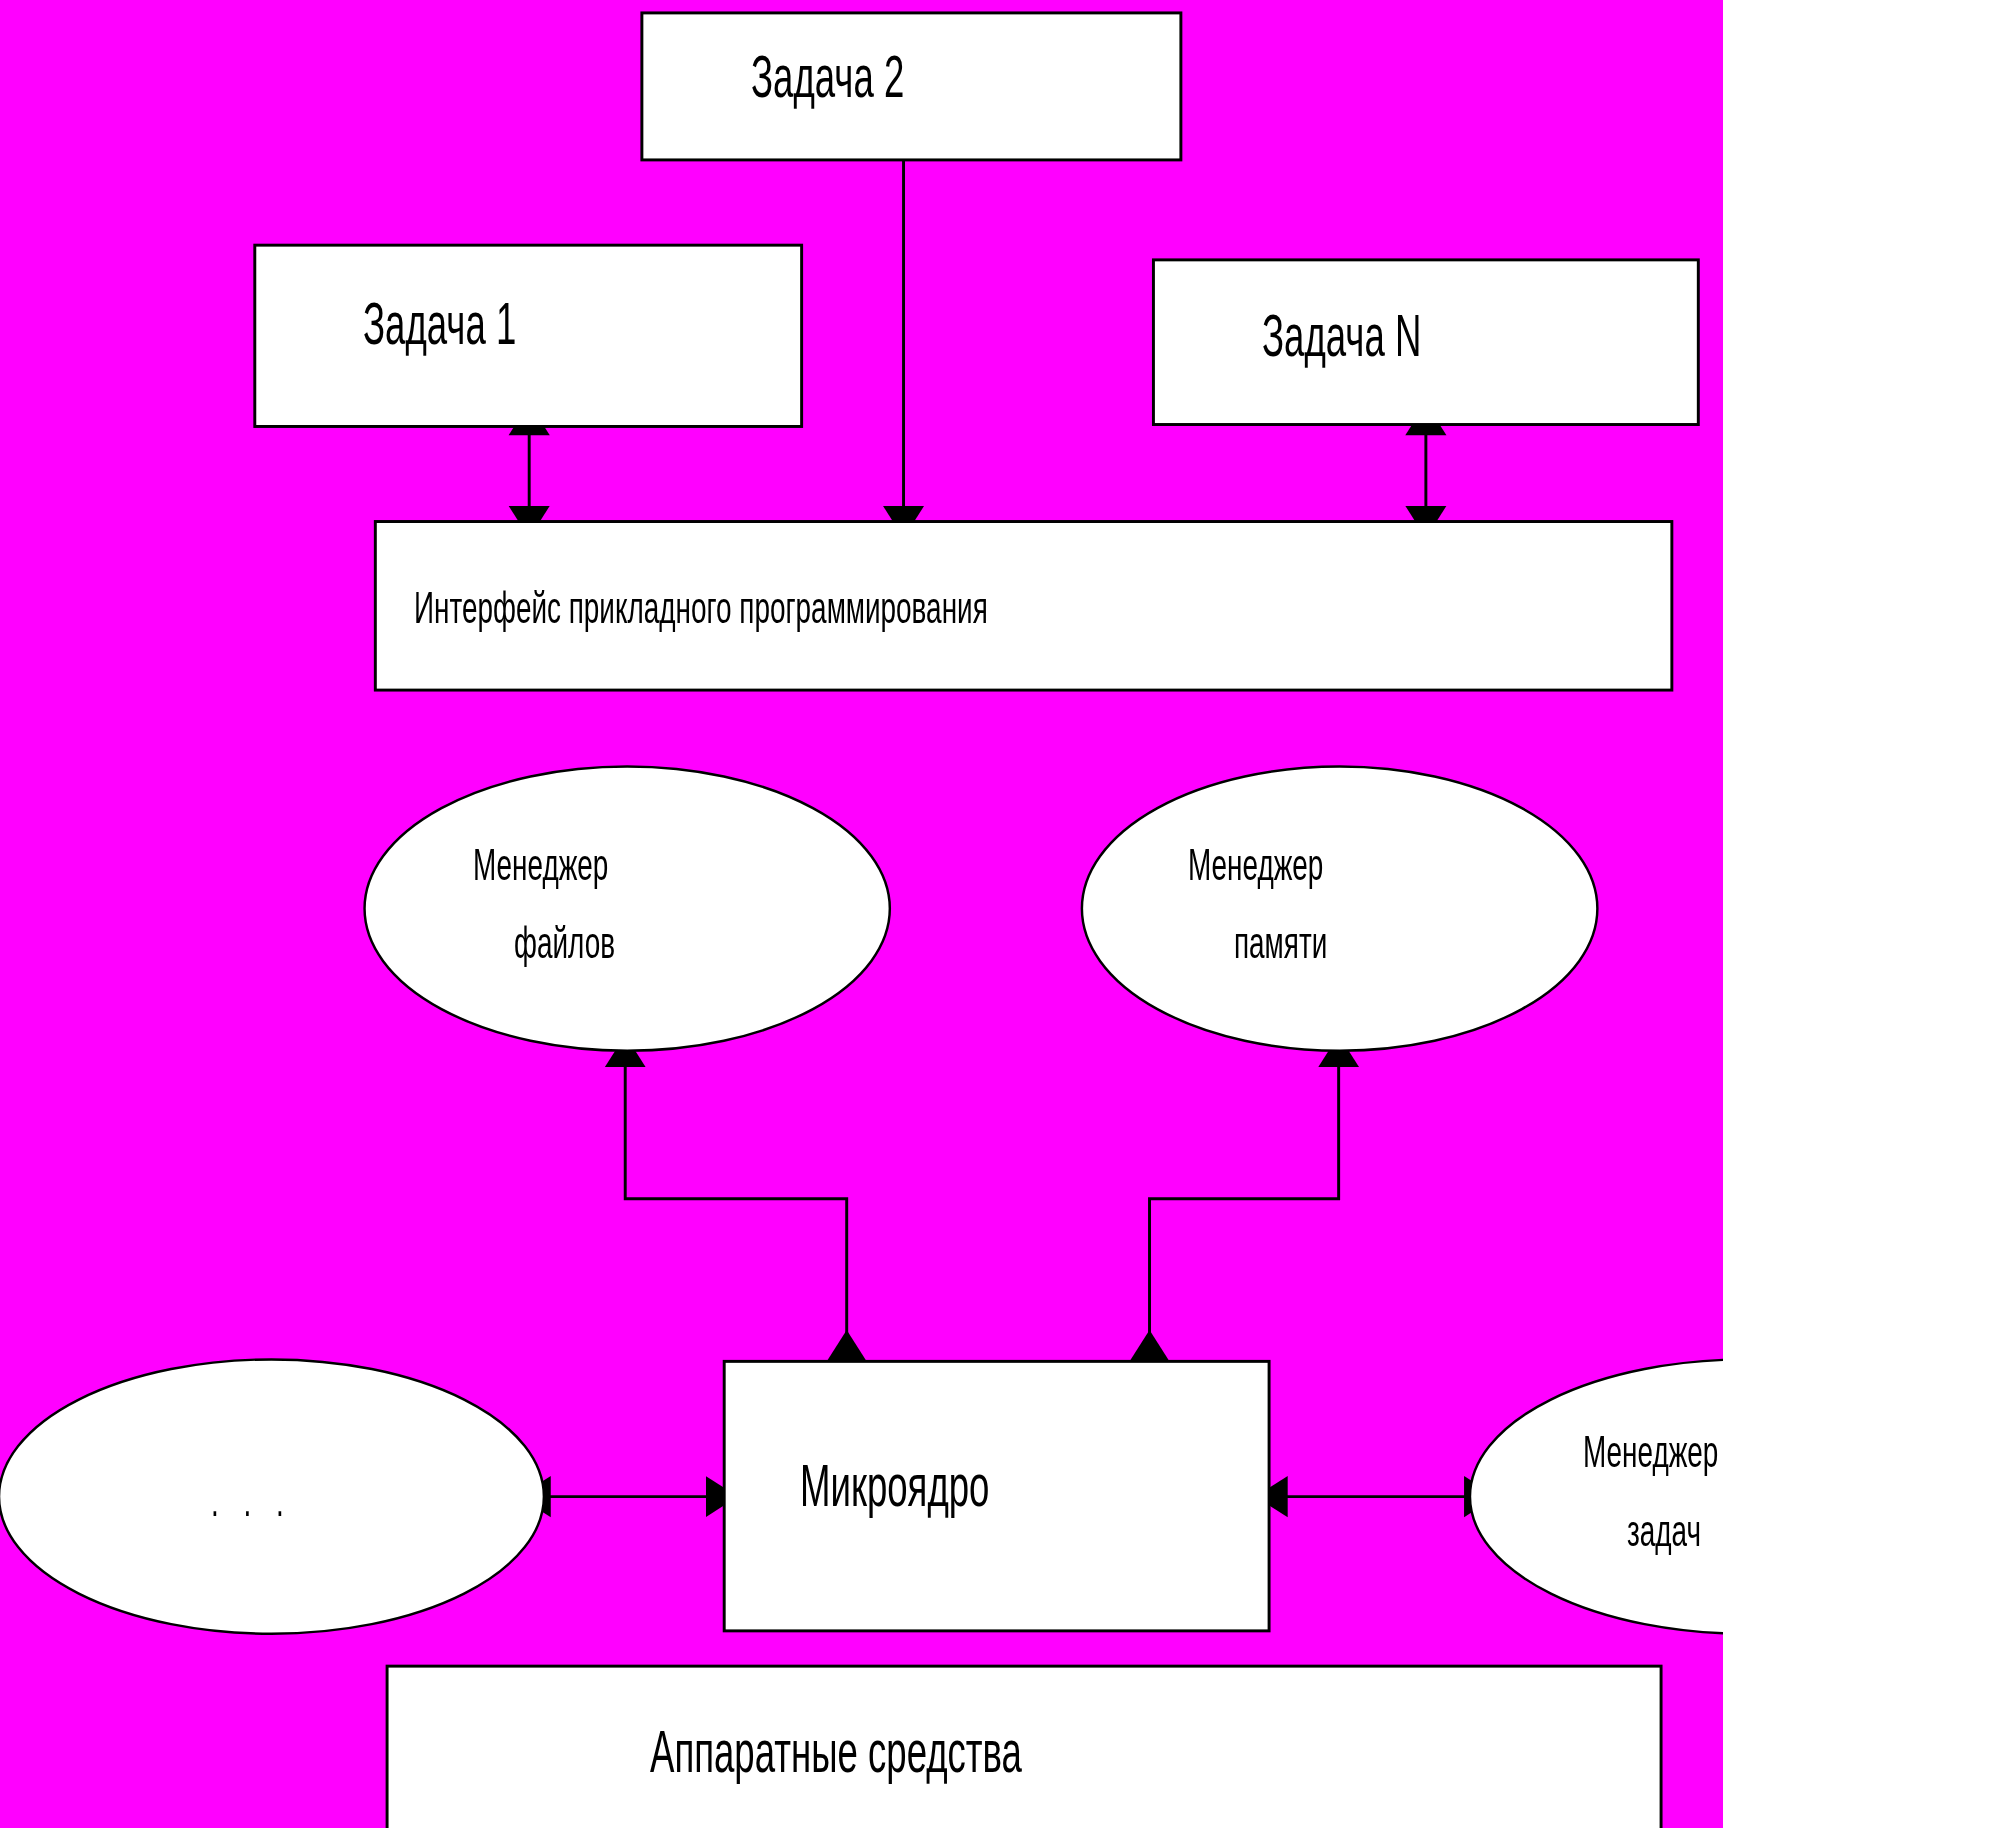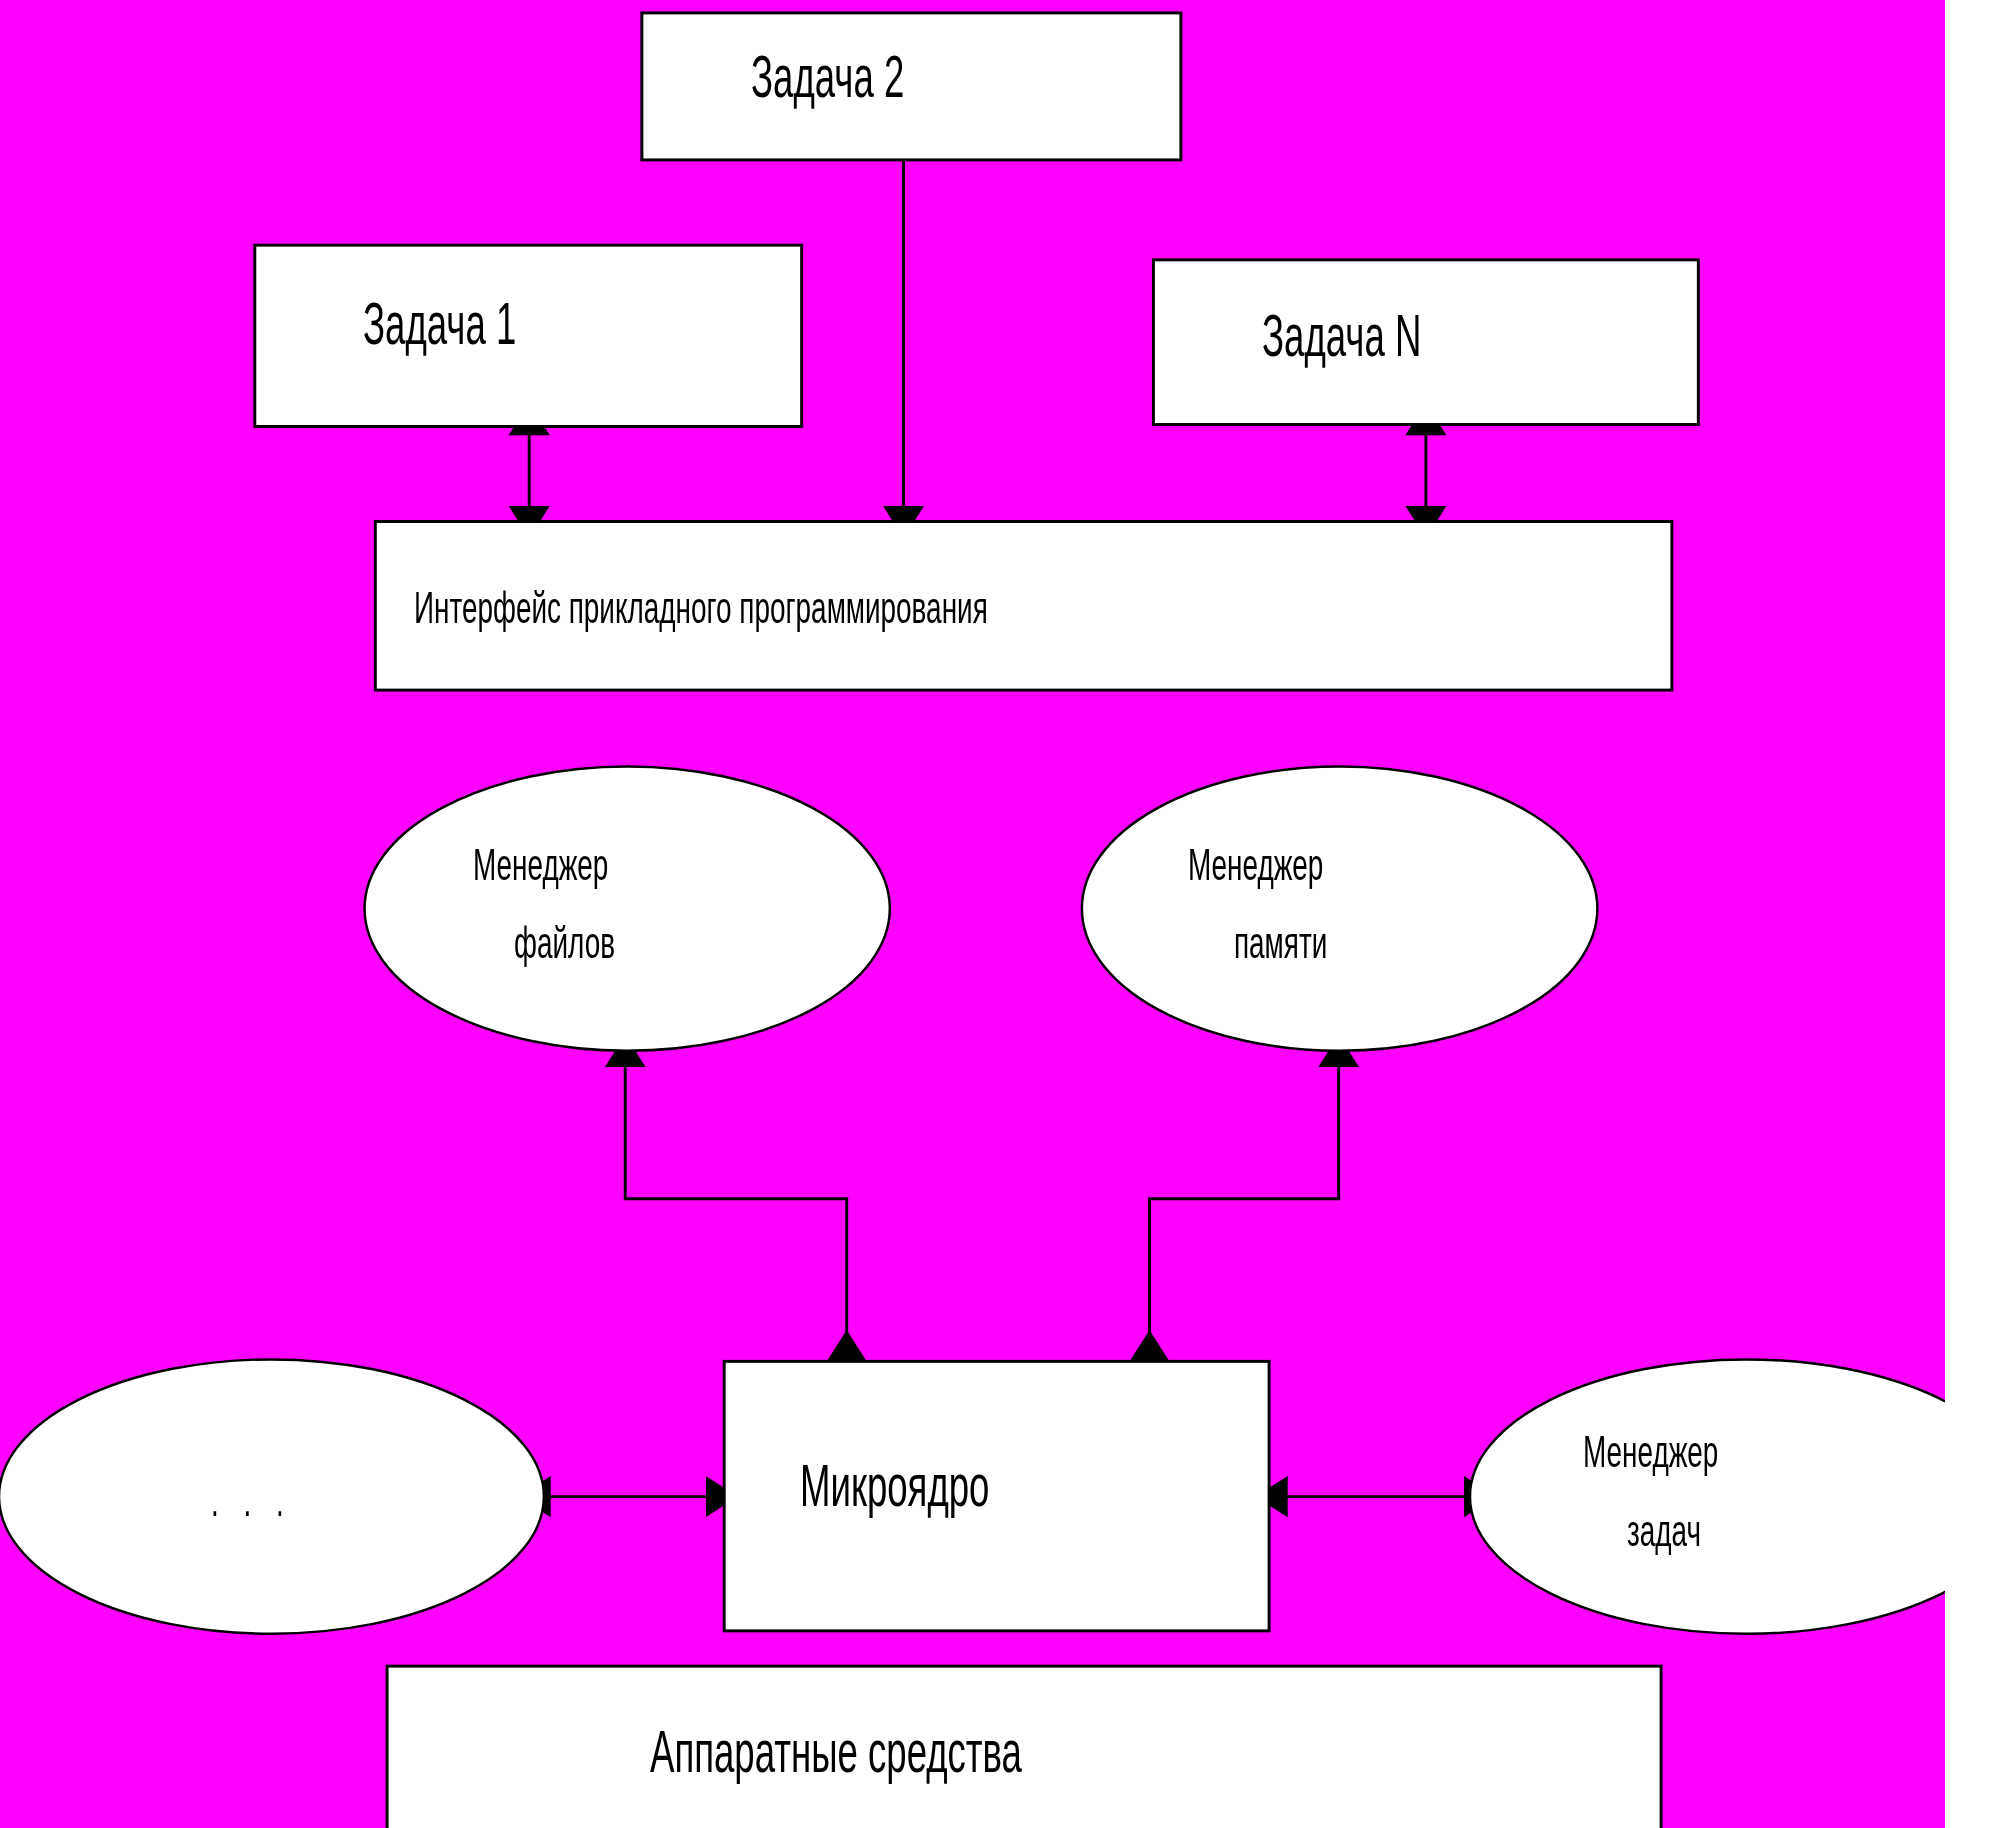--- a/index.html
+++ b/index.html
@@ -2,21 +2,21 @@
 <html><head>
 <meta charset="utf-8">
 <style>
   html, body {
     margin: 0;
     padding: 0;
     background: #ffffff;
   }
   #canvas {
     position: relative;
-    width: 1945px;
+    width: 1723px;
     height: 1829px;
     background: #ff00ff;
     overflow: hidden;
     font-family: "Liberation Sans", sans-serif;
   }
   svg.diagram {
     position: absolute;
     left: 0;
     top: 0;
     width: 2007px;

